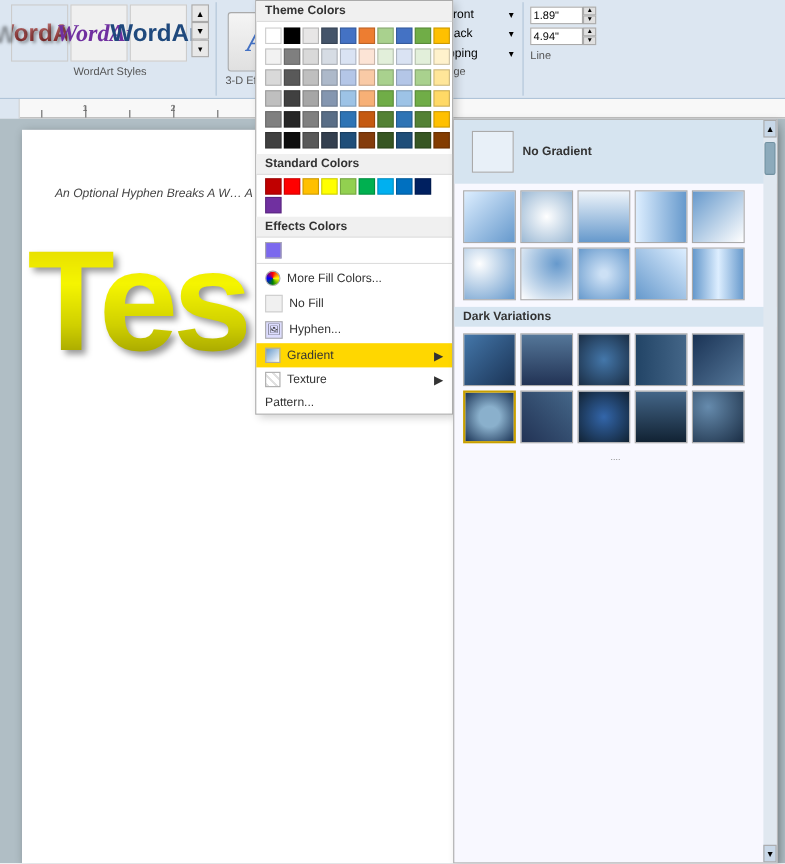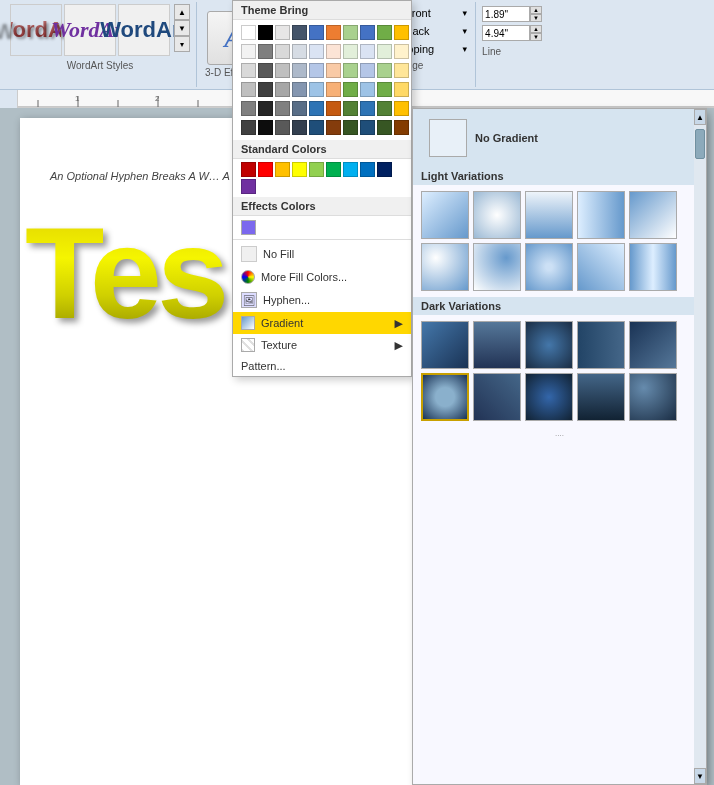--- a/index.html
+++ b/index.html
@@ -207,21 +207,21 @@
 <div class="doc-area">
   <div class="doc-page">
     <div class="doc-text" style="font-size:11px; color:#444; font-style:italic;">An Optional Hyphen Breaks A W… A Line. A Non-Breaking Hyphen Prevents A Hyphenated  Word From Breaki…</div>
 
     <div class="wordart-display" style="position:absolute; top:80px; left:5px; font-size:130px; font-weight:900; font-family:'Arial Black',Impact,sans-serif; background:linear-gradient(180deg, #c8c800 0%, #e8e000 20%, #f5f500 40%, #d0d000 65%, #808000 100%); -webkit-background-clip:text; -webkit-text-fill-color:transparent; background-clip:text; text-shadow: none; filter: drop-shadow(4px 4px 3px rgba(0,0,0,0.4));">Tes</div>
   </div>
 </div>
 
 <div class="color-picker">
 
-  <div class="color-section-title">Theme Bring</div>
+  <div class="color-section-title">Theme Colors</div>
   <div class="color-grid">
 
     <div class="theme-color-row">
       <div class="color-swatch" style="background:#ffffff;"></div>
       <div class="color-swatch" style="background:#000000;"></div>
       <div class="color-swatch" style="background:#e7e6e6;"></div>
       <div class="color-swatch" style="background:#44546a;"></div>
       <div class="color-swatch" style="background:#4472c4;"></div>
       <div class="color-swatch" style="background:#ed7d31;"></div>
       <div class="color-swatch" style="background:#a9d18e;"></div>
@@ -305,26 +305,26 @@
     <div class="color-swatch" style="background:#002060;"></div>
     <div class="color-swatch" style="background:#7030a0;"></div>
   </div>
 
   <div class="color-section-title">Effects Colors</div>
   <div class="recent-color-swatch" style="background:#7B68EE;"></div>
 
   <div class="separator"></div>
 
   <div class="color-menu-item">
+    <span class="menu-icon" style="background:conic-gradient(red, yellow, green, blue, red); border-radius:50%; width:14px; height:14px; display:inline-block; border:1px solid #aaa;"></span>
+    <span>More Fill Colors...</span>
+  </div>
+  <div class="color-menu-item">
     <span class="menu-icon" style="background:#f0f0f0; border:1px solid #ccc; width:16px; height:16px; display:inline-block;"></span>
     <span>No Fill</span>
-  </div>
-  <div class="color-menu-item">
-    <span class="menu-icon" style="background:conic-gradient(red, yellow, green, blue, red); border-radius:50%; width:14px; height:14px; display:inline-block; border:1px solid #aaa;"></span>
-    <span>More Fill Colors...</span>
   </div>
   <div class="color-menu-item">
     <span class="menu-icon" style="width:16px; height:16px; display:inline-block; background:#ddf; border:1px solid #aaa; font-size:10px; text-align:center; line-height:16px;">🖼</span>
     <span>Hyphen...</span>
   </div>
   <div class="color-menu-item active" style="background:#ffd700;">
     <span class="menu-icon" style="background:linear-gradient(135deg,#6699cc,#fff); border:1px solid #aaa; width:14px; height:14px; display:inline-block;"></span>
     <span>Gradient</span>
     <span class="arrow">▶</span>
   </div>
@@ -340,23 +340,20 @@
 
 <div class="gradient-panel" style="position:absolute; left:412px; top:108px; width:295px; height:677px;">
 
   <div class="gradient-panel-section">
     <div class="gradient-no-fill">
       <div class="gradient-no-fill-box"></div>
       <span>No Gradient</span>
     </div>
   </div>
 
-  <div style="background:#d6e4f0; padding:3px 8px; font-size:11px; font-weight:bold; color:#333;">
-    <span>Light Variations</span>
-  </div>
   <div class="gradient-grid">
     <div class="gradient-swatch g-light1"></div>
     <div class="gradient-swatch g-light2"></div>
     <div class="gradient-swatch g-light3"></div>
     <div class="gradient-swatch g-light4"></div>
     <div class="gradient-swatch g-light5"></div>
     <div class="gradient-swatch g-light6"></div>
     <div class="gradient-swatch g-light7"></div>
     <div class="gradient-swatch g-light8"></div>
     <div class="gradient-swatch g-light9"></div>

